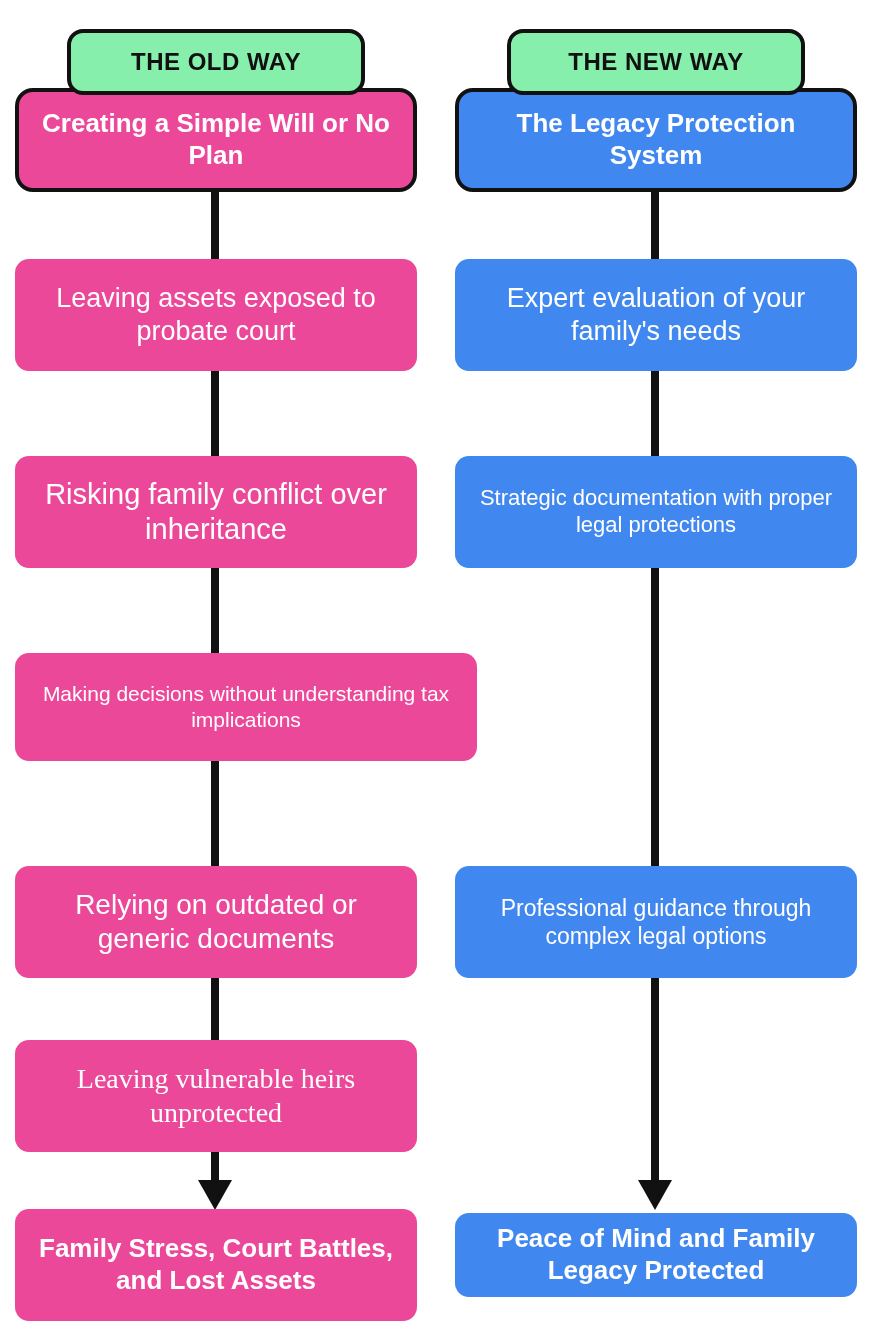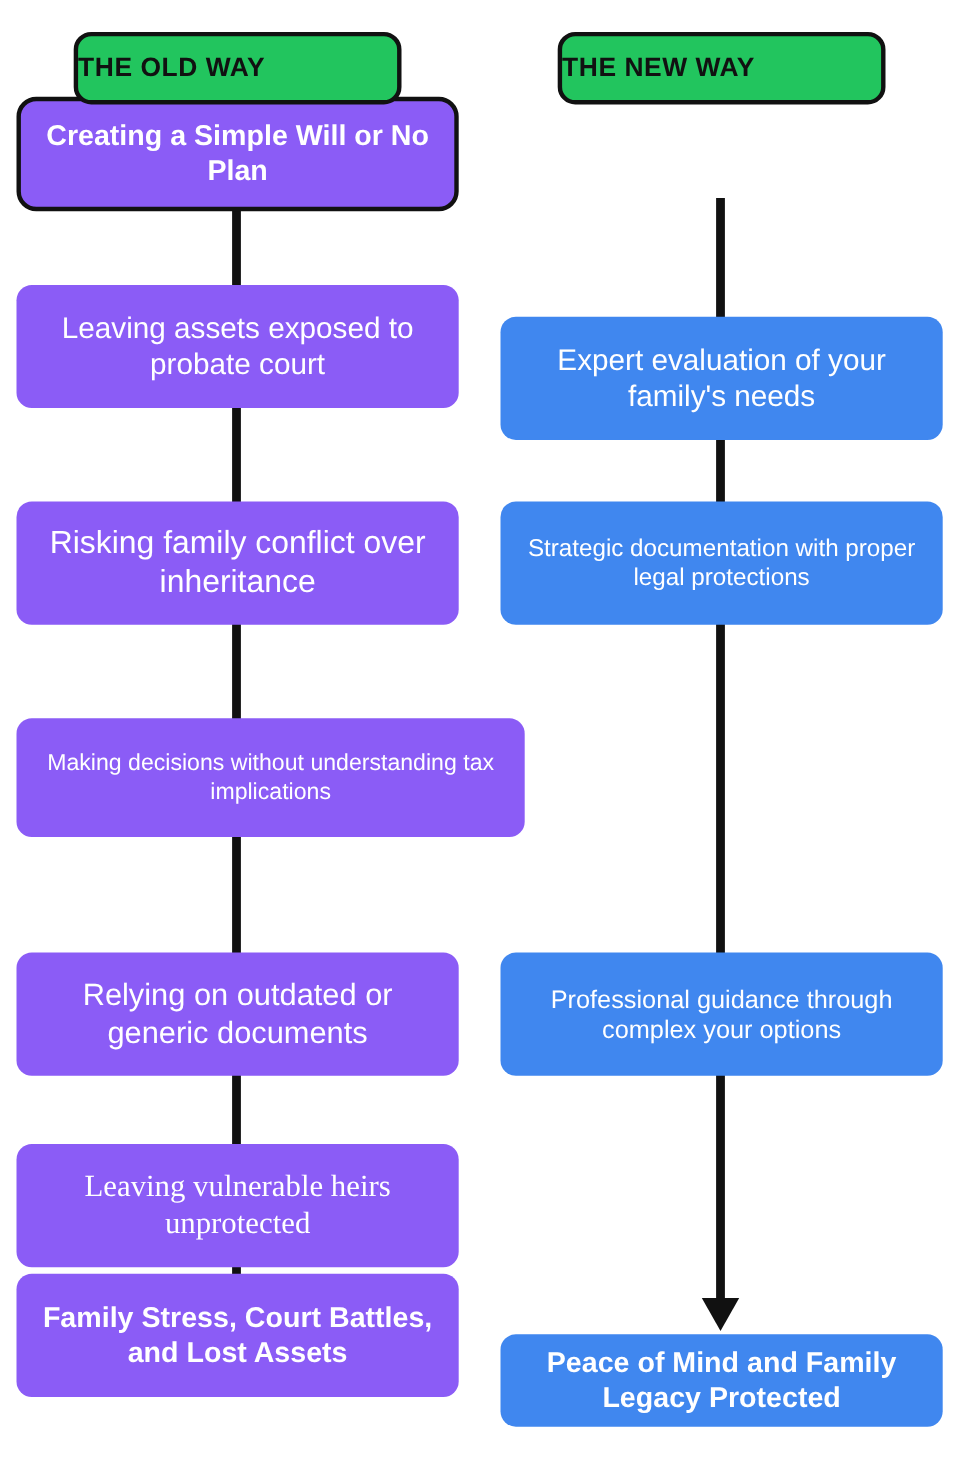--- a/index.html
+++ b/index.html
@@ -32,47 +32,47 @@
     border-left: 17px solid transparent;
     border-right: 17px solid transparent;
     border-top: 30px solid #111111;
     z-index: 1;
   }
 
   
   .header-pill {
     position: absolute;
     box-sizing: border-box;
-    background: #22c55e;
+    background: #86efac;
     border: 4px solid #111111;
     border-radius: 16px;
     display: flex;
     align-items: center;
-    justify-content: flex-start;
+    justify-content: center;
     z-index: 4;
     color: #111111;
     font-weight: bold;
     letter-spacing: 0.5px;
   }
 
   
   .node {
     position: absolute;
     box-sizing: border-box;
     border-radius: 14px;
     display: flex;
     align-items: center;
     justify-content: center;
     text-align: center;
     color: #ffffff;
     z-index: 3;
     padding: 6px 14px;
     line-height: 1.22;
   }
-  .node.red  { background: #8b5cf6; }
+  .node.red  { background: #ec4899; }
   .node.blue { background: #4087ef; }
   .node.outlined {
     border: 4px solid #111111;
     border-radius: 18px;
   }
   .node .label {
     display: block;
     width: 100%;
   }
   .node.bold .label { font-weight: bold; }
@@ -106,41 +106,44 @@
   </div>
 
   <div class="node red" style="left:15px; top:866px; width:402px; height:112px; font-size:28px;">
     <span class="label">Relying on outdated or generic documents</span>
   </div>
 
   <div class="node red" style="left:15px; top:1040px; width:402px; height:112px; font-size:28px;font-family:Liberation Serif, serif;">
     <span class="label">Leaving vulnerable heirs unprotected</span>
   </div>
 
-  <div class="node red bold" style="left:15px; top:1158px; width:402px; height:112px; font-size:26px;">
+  <div class="node red bold" style="left:15px; top:1209px; width:402px; height:112px; font-size:26px;">
     <span class="label">Family Stress, Court Battles, and Lost Assets</span>
   </div>
 
   <div class="connector" style="left:651px; top:180px; height:1000px;"></div>
   <div class="arrow-head" style="left:638px; top:1180px;"></div>
 
+  <div class="node blue outlined bold" style="left:455px; top:88px; width:402px; height:104px; font-size:26px;">
+    <span class="label">The Legacy Protection System</span>
+  </div>
 
   <div class="header-pill" style="left:507px; top:29px; width:298px; height:66px; font-size:24px;">
     <span>THE NEW WAY</span>
   </div>
 
-  <div class="node blue" style="left:455px; top:259px; width:402px; height:112px; font-size:27px;margin-top:29px;">
+  <div class="node blue" style="left:455px; top:259px; width:402px; height:112px; font-size:27px;">
     <span class="label">Expert evaluation of your family's needs</span>
   </div>
 
   <div class="node blue" style="left:455px; top:456px; width:402px; height:112px; font-size:22px;align-items:center;">
     <span class="label">Strategic documentation with proper legal protections</span>
   </div>
 
   <div class="node blue" style="left:455px; top:866px; width:402px; height:112px; font-size:23px;">
-    <span class="label">Professional guidance through complex your options</span>
+    <span class="label">Professional guidance through complex legal options</span>
   </div>
 
   <div class="node blue bold" style="left:455px; top:1213px; width:402px; height:84px; font-size:26px;">
     <span class="label">Peace of Mind and Family Legacy Protected</span>
   </div>
 
 </div>
 
 </body></html>

